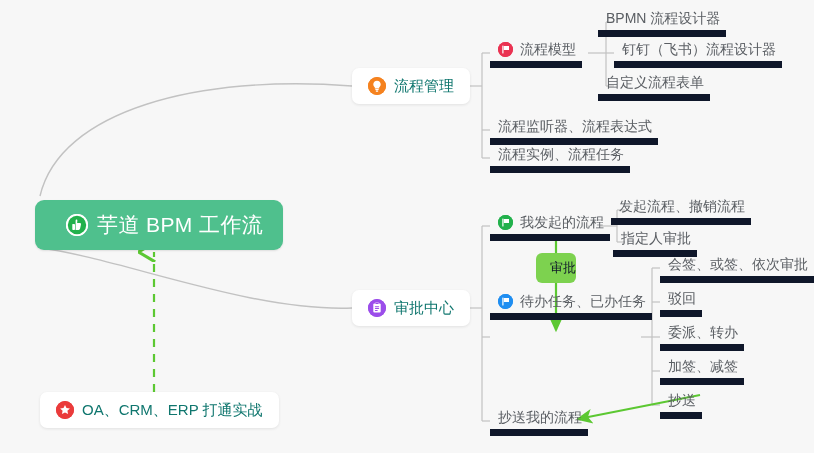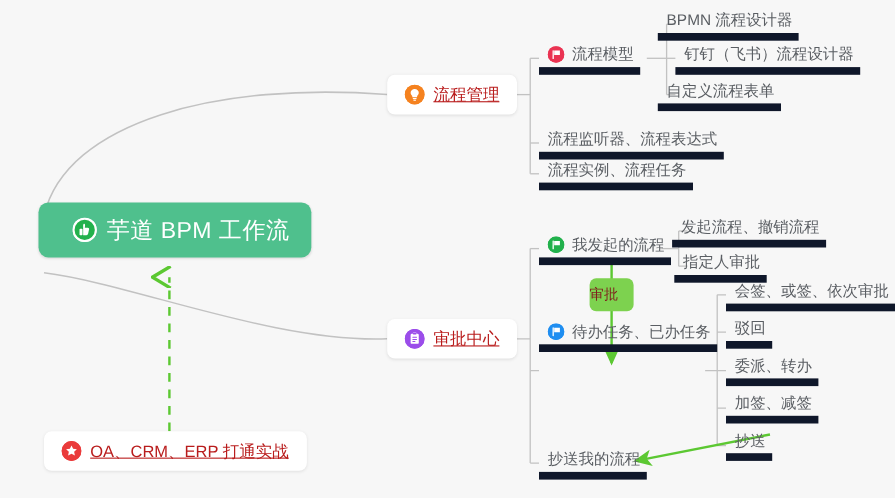--- a/index.html
+++ b/index.html
@@ -28,47 +28,46 @@
   }
 
   
   .card-node {
     position: absolute;
     display: flex; align-items: center; gap: 8px;
     padding: 0 16px;
     height: 36px;
     border-radius: 7px;
     background: #ffffff;
-    color: #b91c1c;
+    color: #0f766e;
     font-size: 15px;
     box-shadow: 0 1px 3px rgba(0,0,0,.09);
     white-space: nowrap;
-    text-decoration: underline;
   }
 
   
   .leaf-node {
     position: absolute;
     display: flex; align-items: center; gap: 7px;
     height: 30px;
     padding: 0 6px 0 8px;
     color: #5a5e63;
     font-size: 14px;
     border-bottom: 7px solid #0f172a;
     white-space: nowrap;
   }
 
   
   .pill-label {
     position: absolute;
-    display: flex; align-items: center; justify-content: flex-start;
+    display: flex; align-items: center; justify-content: flex-end;
     width: 40px; height: 30px;
     border-radius: 6px;
     background: #7dd24f;
-    color: #7f1d1d;
+    color: #0f172a;
     font-size: 13px;
     white-space: nowrap;
   }
 
   
   .badge {
     flex: 0 0 auto;
     display: inline-flex; align-items: center; justify-content: center;
     border-radius: 50%;
   }
@@ -136,21 +135,21 @@
       </marker>
     </defs>
 
     <path d="M 154 392 L 154 252" fill="none" stroke="#5cc832" stroke-width="2.2" stroke-dasharray="8 7" marker-end="url(#ah-up)"></path>
 
     <path d="M 556 236 L 556 330" fill="none" stroke="#5cc832" stroke-width="2.2" marker-end="url(#ah-fill)"></path>
 
     <path d="M 700 395 L 578 419" fill="none" stroke="#5cc832" stroke-width="2.2" marker-end="url(#ah-fill)"></path>
   </svg>
 
-  <div class="root-node" style="left:35px; top:184px;padding-left:31px;">
+  <div class="root-node" style="left:35px; top:200px;padding-left:31px;">
     <span class="badge badge-lg b-thumb">
       <svg width="22" height="22" viewBox="0 0 22 22">
         <circle cx="11" cy="11" r="11" fill="#fff"></circle>
         <circle cx="11" cy="11" r="9.2" fill="#22b14c"></circle>
         <path d="M9.6 10.0 L9.6 6.8 C9.6 5.9 10.3 5.3 10.9 5.6 C11.4 5.8 11.4 6.5 11.3 7.2 L11.1 9.1 L13.9 9.1 C14.7 9.1 15.2 9.8 15.0 10.5 L14.1 14.6 C13.9 15.4 13.3 15.9 12.6 15.9 L9.6 15.9 Z" fill="#fff"></path>
         <rect x="6.3" y="9.9" width="2.7" height="6.0" rx="0.7" fill="#fff"></rect>
       </svg>
     </span>
     <span>芋道 BPM 工作流</span>
   </div>

